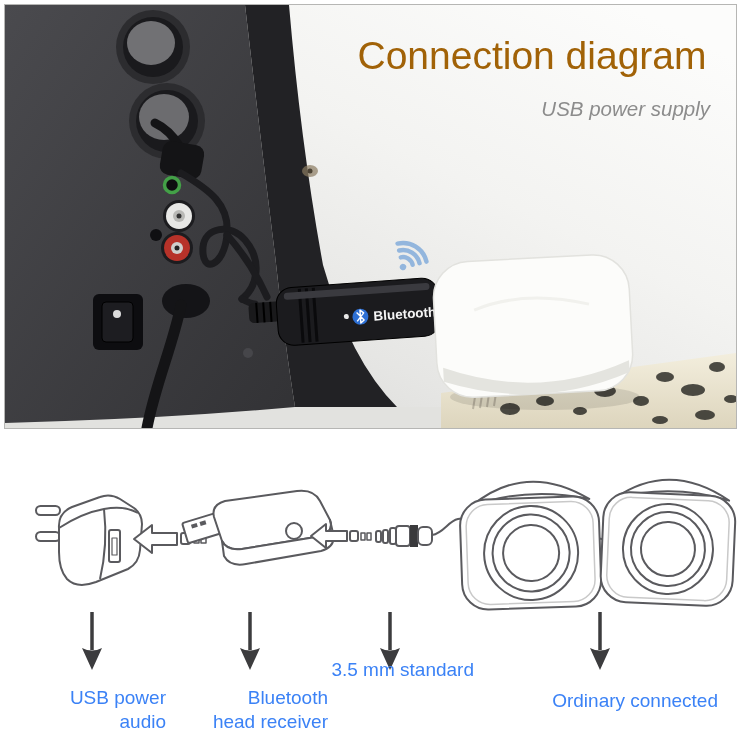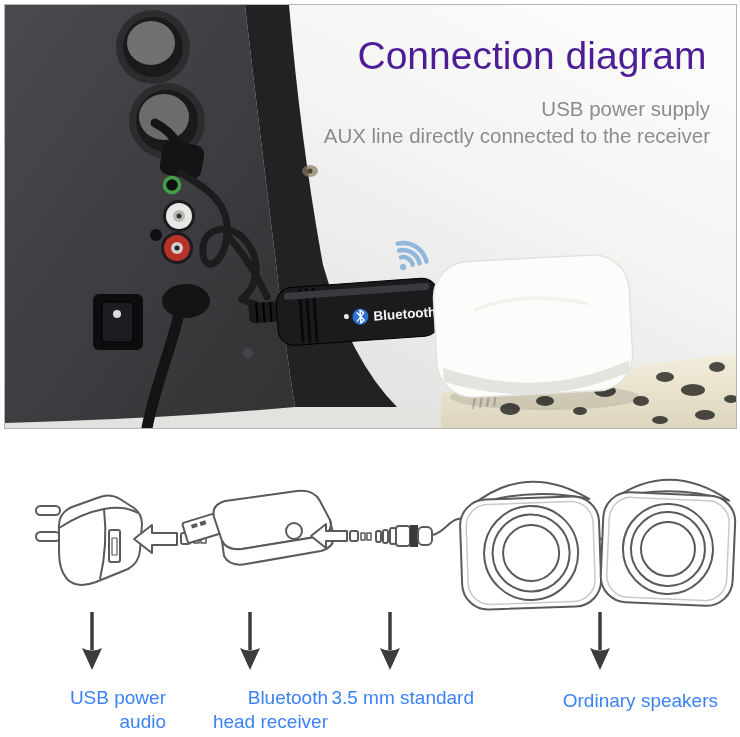--- a/index.html
+++ b/index.html
@@ -3,29 +3,29 @@
 <meta charset="utf-8">
 <style>
   html,body{margin:0;padding:0;background:#fff;}
   .page{position:relative;width:740px;height:737px;background:#ffffff;overflow:hidden;
         font-family:"Liberation Sans",sans-serif;}
   
   .photo-wrap{position:absolute;left:4px;top:4px;width:731px;height:423px;
               border:1px solid #b6b6b4;overflow:hidden;background:#efefed;}
   .photo-wrap svg{display:block;}
   .title{position:absolute;left:330px;top:28px;width:394px;text-align:center;
-         font-size:39px;line-height:46px;color:#4c1d95;letter-spacing:0px;}
+         font-size:39px;line-height:46px;color:#a16207;letter-spacing:0px;}
   .subtitle{position:absolute;right:26px;top:90px;text-align:right;
-            font-size:20.5px;line-height:27px;color:#8c8c8c;}
+            font-size:20.5px;line-height:27px;color:#8c8c8c;font-style:italic;}
   
   .diagram-svg{position:absolute;left:0;top:0;}
   .lbl{position:absolute;text-align:right;font-size:19px;line-height:24px;color:#3b82f6;}
   .lbl1{left:18px;top:686px;width:148px;}
   .lbl2{left:172px;top:686px;width:156px;}
-  .lbl3{left:306px;top:686px;width:168px;}
+  .lbl3{left:306px;top:658px;width:168px;}
   .lbl4{left:512px;top:689px;width:206px;}
 </style>
 </head>
 <body>
 
 <div class="page">
 
   <div class="photo-wrap">
     <svg width="731" height="423" viewBox="0 0 731 423">
       <defs>
@@ -158,21 +158,20 @@
       <g transform="rotate(-3 530 320)">
         <rect x="430" y="253" width="196" height="136" rx="36" fill="#fcfcfa" stroke="#e2e2de" stroke-width="1.5"></rect>
         <path d="M436,358 Q530,396 622,360 L622,372 Q530,406 436,372 Z" fill="#e4e4df"></path>
         <path d="M470,302 Q520,284 585,302" stroke="#f1f1ed" stroke-width="3" fill="none"></path>
       </g>
     </svg>
 
     <div class="title">Connection diagram</div>
     <div class="subtitle">
       <div>USB power supply</div>
-      <div>AUX line directly connected to the receiver</div>
     </div>
   </div>
 
   <svg class="diagram-svg" width="740" height="737" viewBox="0 0 740 737">
     <g fill="#fff" stroke="#5a5a5e" stroke-width="2" stroke-linejoin="round">
 
       <g>
         <rect x="36" y="506" width="24" height="9" rx="4.5"></rect>
         <rect x="36" y="532" width="24" height="9" rx="4.5"></rect>
         <path d="M59,528 Q58,513 72,507 L100,497 Q110,493 120,499 L134,508 Q142,514 142,524 L140,550 Q139,563 128,569 L96,582 Q77,589 67,579 Q59,570 59,552 Z"></path>
@@ -256,16 +255,16 @@
     <div>audio</div>
   </div>
   <div class="lbl lbl2">
     <div>Bluetooth</div>
     <div>head receiver</div>
   </div>
   <div class="lbl lbl3">
     <div>3.5 mm standard</div>
   </div>
   <div class="lbl lbl4">
-    <div>Ordinary speakers</div>
+    <div>Ordinary connected</div>
   </div>
 
 </div>
 
 </body></html>

